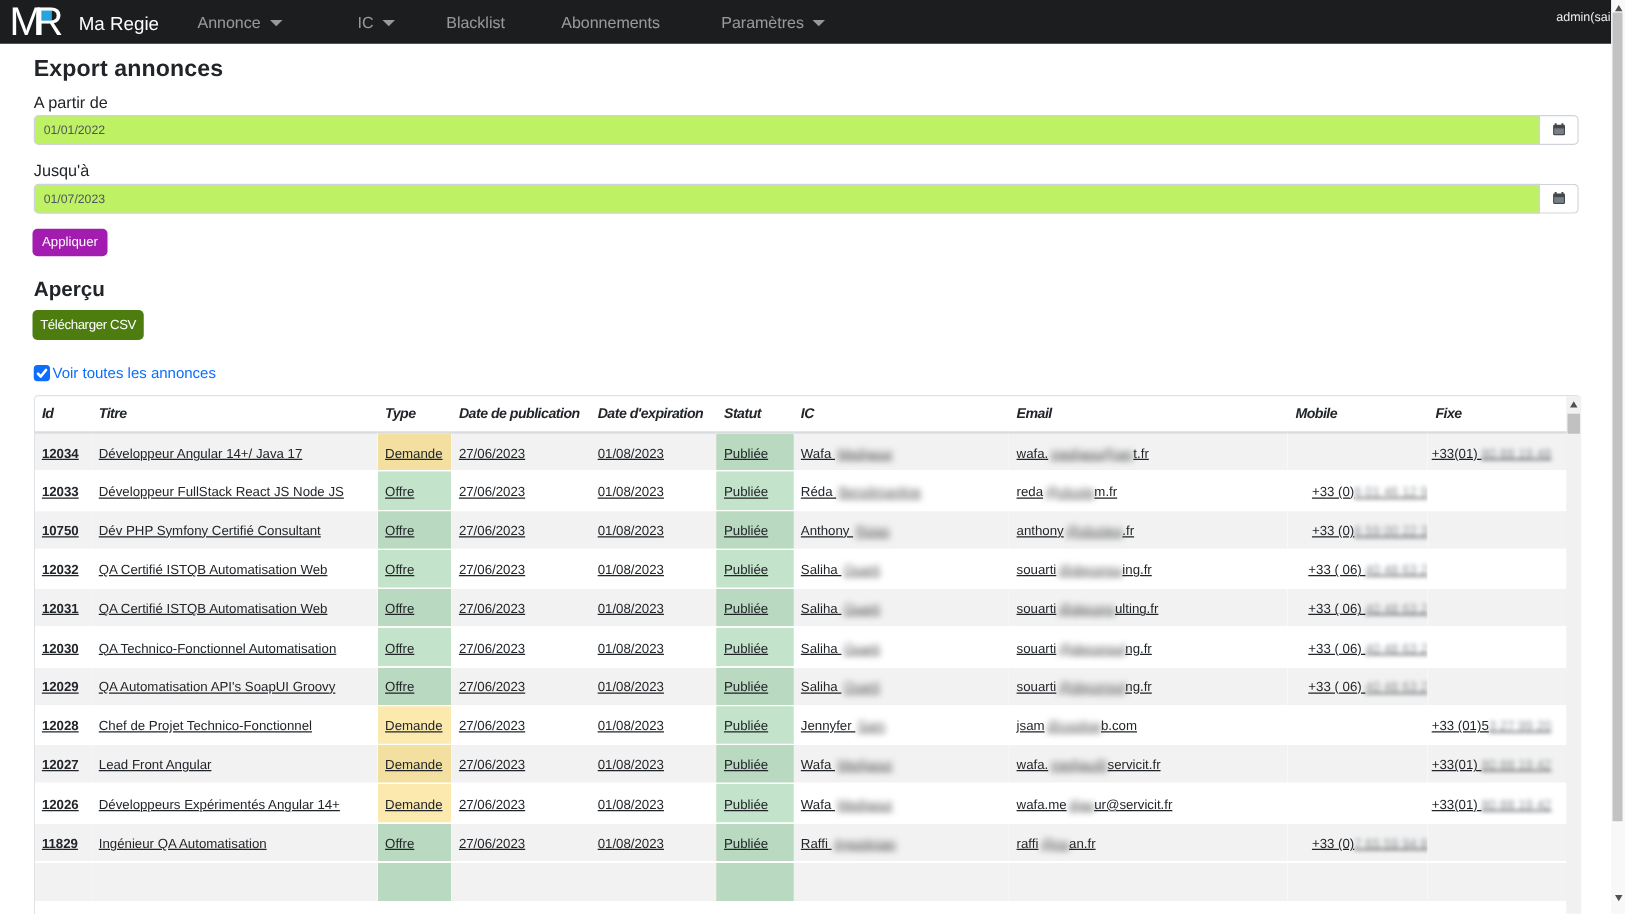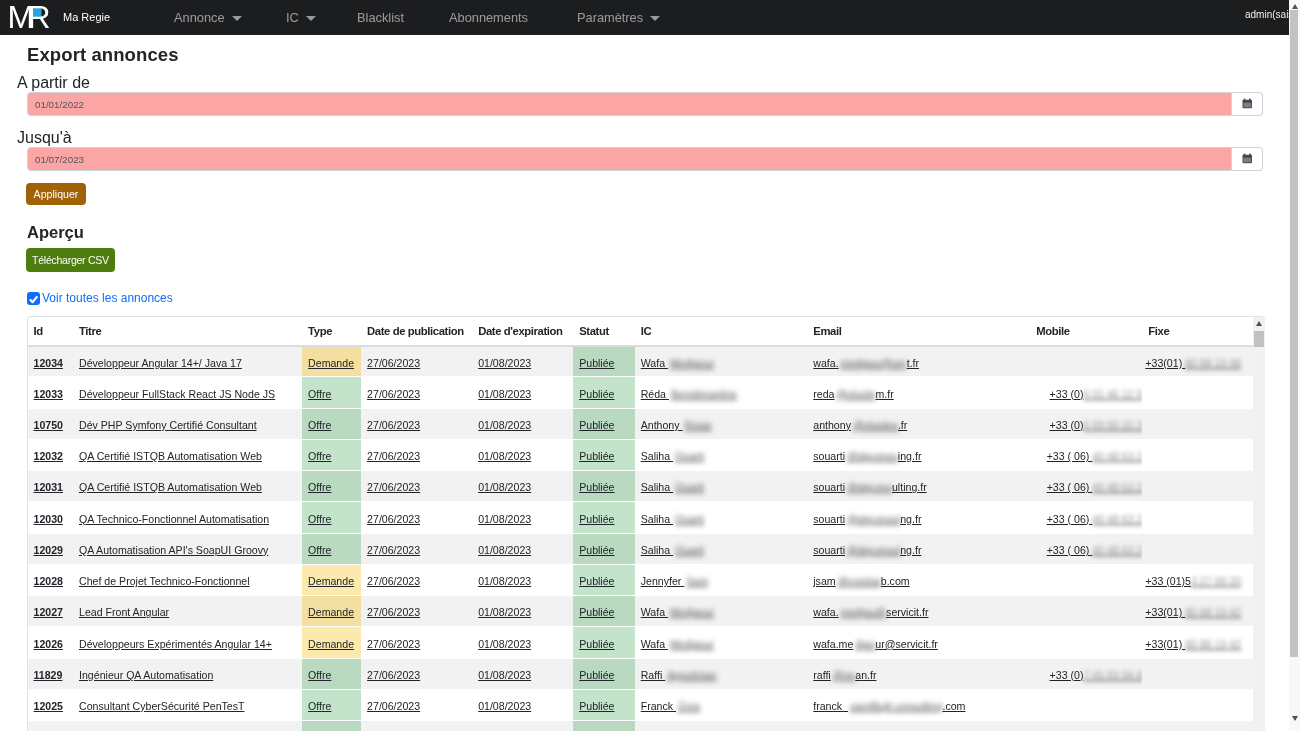--- a/index.html
+++ b/index.html
@@ -2,57 +2,57 @@
 <html><head>
 <meta charset="utf-8">
 <style>
 * { margin:0; padding:0; box-sizing:border-box; }
 html,body { width:1300px; height:731px; overflow:hidden; background:#fff;
   font-family:"Liberation Sans", sans-serif; }
 .abs { position:absolute; }
 
 
 #navbar { position:absolute; left:0; top:0; width:1289px; height:35px; background:#1c1d1f; }
-.brand { position:absolute; left:63px; top:10.5px; color:#fff; font-size:11px; }
+.brand { position:absolute; left:63px; top:10.5px; color:#fff; font-size:15px; }
 .navlink { position:absolute; top:10px; color:rgba(255,255,255,0.55); font-size:12.8px; white-space:nowrap; }
 .caret { display:inline-block; width:0; height:0; border-left:5px solid transparent;
   border-right:5px solid transparent; border-top:5px solid rgba(255,255,255,0.55);
   margin-left:7px; vertical-align:middle; }
 .caret.white { border-top-color:#e8e8e8; border-left-width:4px; border-right-width:4px; border-top-width:4.5px; margin-left:6px; }
 #adminlink { position:absolute; top:9px; left:1205px; color:#efefef; font-size:10px; white-space:nowrap;margin-left:40px; }
 
 
 h1 { position:absolute; left:27px; top:46px; font-size:18.5px; font-weight:bold; color:#212529; line-height:1; letter-spacing:0.1px; }
-.lbl { position:absolute; left:17px; font-size:16px; color:#212529; line-height:1; }
+.lbl { position:absolute; left:27px; font-size:13px; color:#212529; line-height:1; }
 h2 { position:absolute; left:27px; top:224px; font-size:16.5px; font-weight:bold; color:#212529; line-height:1; }
 
 
 .igroup { position:absolute; left:27px; width:1236px; height:24px; }
 .igroup input { position:absolute; left:0; top:0; width:1205px; height:24px;
   border:1px solid #ced4da; border-radius:4px 0 0 4px; padding:0 0 0 7px;
-  font-family:"Liberation Sans", sans-serif; font-size:9.8px; color:#50565c; background:#fca5a5; outline:none; }
+  font-family:"Liberation Sans", sans-serif; font-size:9.8px; color:#50565c; background:#bef264; outline:none; }
 .calbtn { position:absolute; right:0; top:0; width:31px; height:24px; background:#fff;
   border:1px solid #ced4da; border-left:none; border-radius:0 4px 4px 0;
   display:flex; align-items:center; justify-content:center; }
 
 .btn { position:absolute; border:none; border-radius:4px; color:#fff; font-size:10.6px;
   font-family:"Liberation Sans", sans-serif; display:flex; align-items:center; justify-content:center; white-space:nowrap; }
-#btn-appliquer { left:26px; top:183px; width:60px; height:22px; background:#a16207; }
+#btn-appliquer { left:26px; top:183px; width:60px; height:22px; background:#a21caf; }
 #btn-csv { left:26px; top:247.5px; width:89px; height:24px; background:#4d7c0f; letter-spacing:-0.3px; }
 
 
 #chk { position:absolute; left:27px; top:291.5px; width:13px; height:13px; background:#0d6efd; border-radius:3px; }
 #chklbl { position:absolute; left:42px; top:292px; font-size:12px; color:#0d6efd; line-height:1; }
 
 
 #tablebox { position:absolute; left:26.5px; top:315.5px; width:1238px; height:416px;
   border:1px solid #dee2e6; border-bottom:none; border-radius:4px 4px 0 0; overflow:hidden; }
 table { border-collapse:collapse; table-layout:fixed; width:1226px; font-size:10.6px; color:#212529; }
 td, th { padding:0 0 0 6px; overflow:hidden; white-space:nowrap; text-align:left; vertical-align:middle; }
-thead tr { height:29px; }
+thead tr { height:29px;font-style:italic; }
 thead th { font-weight:bold; font-size:11.3px; letter-spacing:-0.4px; border-bottom:2px solid #d9dbde; }
 tbody tr { height:31.25px;text-decoration:underline; }
 tbody tr.odd { background:#f2f2f2; }
 td.dem { background:#fce9ad; }
 tr.odd td.dem { background:#f3e0a0; }
 td.off { background:#c4e3cb; }
 tr.odd td.off { background:#bad9c1; }
 td.id { font-weight:bold; }
 tbody td { border-top:1px solid #fff; padding-top:2.5px; }
 td:nth-child(9) { padding-left:4px;text-align:right; }
@@ -73,21 +73,21 @@
 </style>
 </head>
 <body>
 <div id="navbar">
   <svg class="abs" style="left:7px;top:4px" width="44" height="28" viewBox="0 0 44 28">
     <rect x="26.2" y="3" width="8.3" height="11" rx="2" fill="#29a3dd"></rect>
     <text x="0.5" y="24" font-family="Liberation Sans, sans-serif" font-size="32" fill="#fff">M</text>
     <text x="20.5" y="24" font-family="Liberation Sans, sans-serif" font-size="32" fill="#fff">R</text>
   </svg>
   <span class="brand">Ma Regie</span>
-  <span class="navlink" style="left:174px">Annonce<span class="caret"></span></span>
+  <span class="navlink" style="left:158px">Annonce<span class="caret"></span></span>
   <span class="navlink" style="left:286px">IC<span class="caret"></span></span>
   <span class="navlink" style="left:357px">Blacklist</span>
   <span class="navlink" style="left:449px">Abonnements</span>
   <span class="navlink" style="left:577px">Paramètres<span class="caret"></span></span>
   <span id="adminlink">admin(saisie)<span class="caret white"></span></span>
 </div>
 
 <h1>Export annonces</h1>
 <div class="lbl" style="top:75px">A partir de</div>
 <div class="igroup" style="top:92px">
@@ -275,32 +275,20 @@
           <td>Ingénieur QA Automatisation</td>
           <td class="off">Offre</td>
           <td>27/06/2023</td>
           <td>01/08/2023</td>
           <td class="off">Publiée</td>
           <td>Raffi <span class="bl">Agostinian</span></td>
           <td>raffi<span class="bl">@no</span>an.fr</td>
           <td>+33 (0)<span class="blp">7 65 59 94 8</span></td>
           <td></td>
         </tr>
-        <tr class="">
-          <td class="id">12025</td>
-          <td>Consultant CyberSécurité PenTesT</td>
-          <td class="off">Offre</td>
-          <td>27/06/2023</td>
-          <td>01/08/2023</td>
-          <td class="off">Publiée</td>
-          <td>Franck <span class="bl">Zora</span></td>
-          <td>franck_<span class="bl">zarofllujit consulting</span>.com</td>
-          <td></td>
-          <td></td>
-        </tr>
         <tr class="odd">
           <td class="id"></td>
           <td></td>
           <td class="off"></td>
           <td></td>
           <td></td>
           <td class="off"></td>
           <td></td>
           <td></td>
           <td></td>

